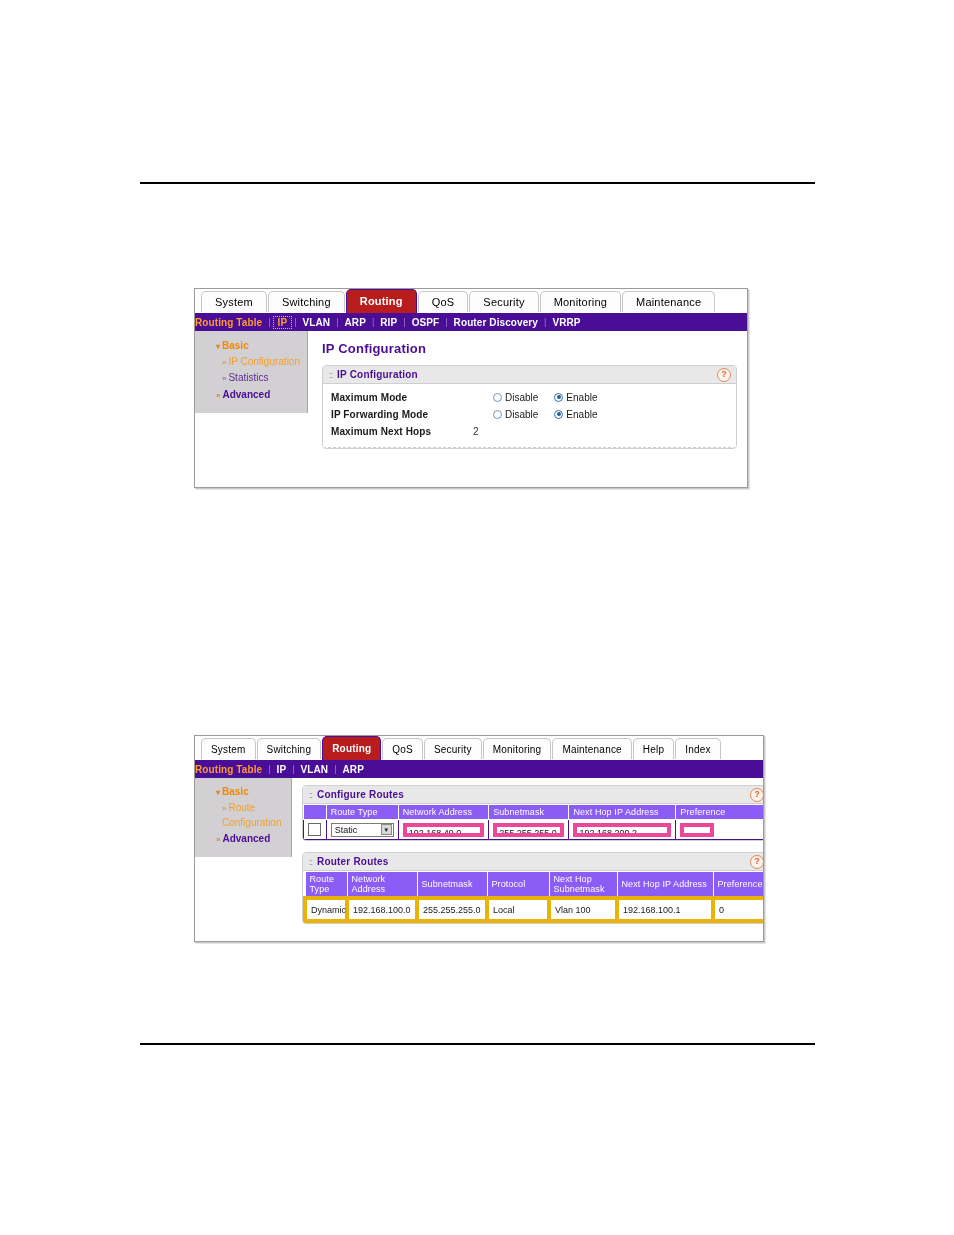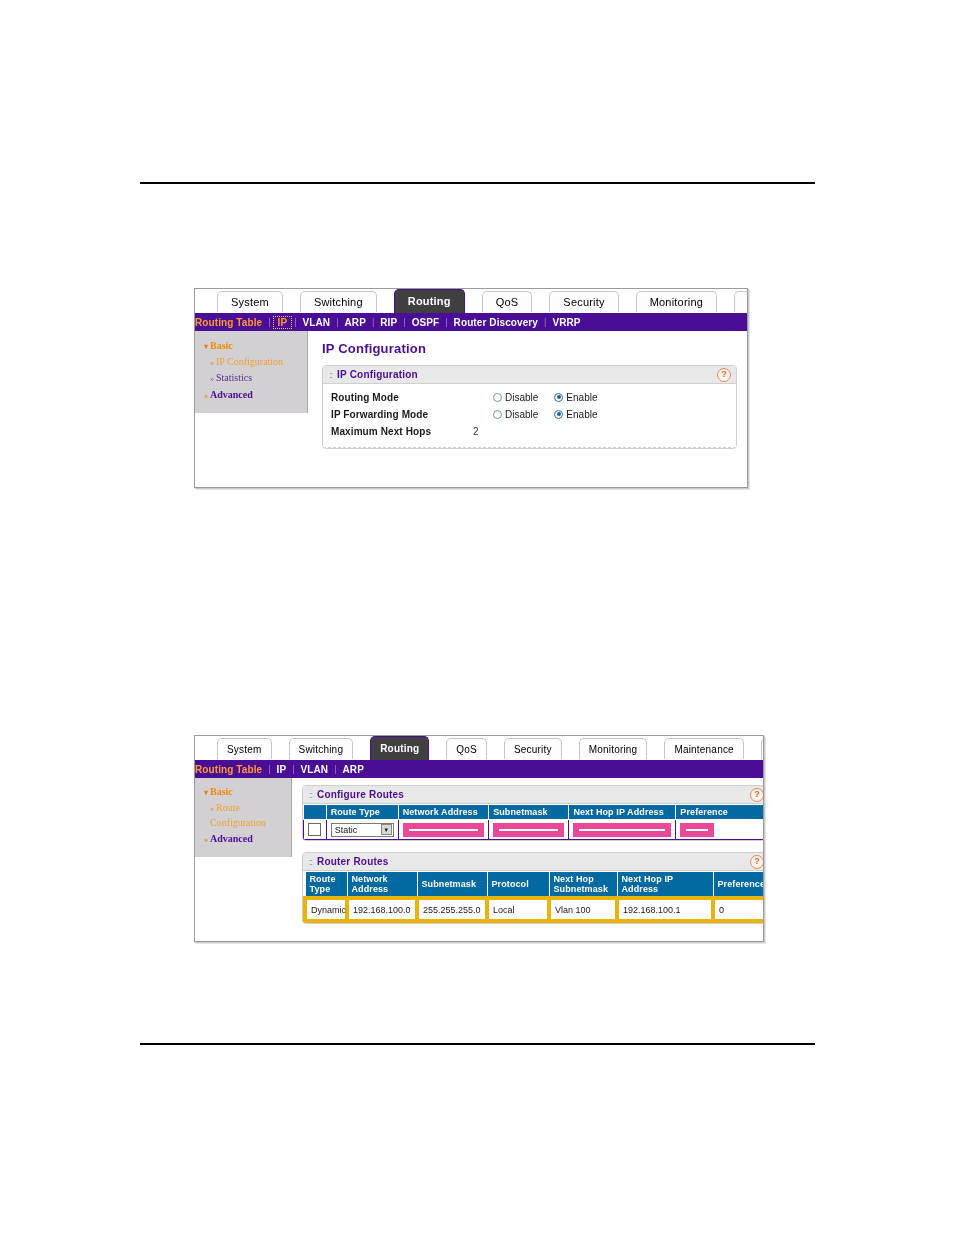--- a/index.html
+++ b/index.html
@@ -63,24 +63,23 @@
     margin-right: 1px;
     font-size: 11px;
     color: #000000;
     text-align: center;
     border: 1px solid #c6c6c6;
     border-bottom: none;
     border-radius: 5px 5px 0 0;
     background: #fdfdfd;
     white-space: nowrap;
     letter-spacing: .2px;
-    margin-left: 16px;
   }
   .tab.active {
-    background: #404040;
+    background: #b91c1c;
     color: #ffffff;
     font-weight: bold;
     border-color: #4a0d96;
     height: 23px;
     line-height: 23px;
     z-index: 3;
   }
   .tabstrip.wide .tab { padding: 0 9px; font-size: 10px; }
 
   
@@ -107,25 +106,24 @@
     color: #ff9a33;
   }
 
   
   .body-split { display: flex; align-items: stretch; }
 
   .sidebar {
     width: 113px;
     background: #d3d0d3;
     border-right: 1px solid #a9a6a9;
-    padding: 7px 0 10px 4px;
+    padding: 7px 0 10px 16px;
     box-sizing: border-box;
     flex: 0 0 auto;
     align-self: flex-start;
-    font-family: Liberation Serif, serif;
   }
   #shot-route .sidebar { width: 97px; padding-top: 6px; }
   .sb-item {
     font-size: 10px;
     line-height: 13px;
     padding: 1px 4px 1px 5px;
     white-space: nowrap;
     color: #5b2d91;
   }
   .sb-item .caret { color: #d98a20; font-size: 8px; margin-right: 2px; }
@@ -247,24 +245,24 @@
     background: #1f5f9e;
   }
 
   
   .tbl {
     width: 100%;
     border-collapse: collapse;
     table-layout: fixed;
   }
   .tbl th {
-    background: #0369a1;
+    background: #8b5cf6;
     color: #ffffff;
     font-size: 9px;
-    font-weight: bold;
+    font-weight: normal;
     text-align: left;
     padding: 2px 4px;
     border: 1px solid #ffffff;
     letter-spacing: .1px;
     line-height: 10px;
   }
   .tbl td {
     background: #ffffff;
     font-size: 9px;
     color: #1a1a1a;
@@ -303,21 +301,21 @@
     line-height: 10px;
     text-align: center;
     color: #222222;
     box-sizing: border-box;
   }
   .txtbox {
     display: block;
     width: 100%;
     height: 14px;
     line-height: 13px;
-    border: 6px solid #ec4899;
+    border: 4px solid #ec4899;
     background: #ffffff;
     font-size: 9px;
     color: #111111;
     padding: 0 2px;
     box-sizing: border-box;
     white-space: nowrap;
     overflow: hidden;
   }
   .txtbox.small { width: 34px; }
 
@@ -383,21 +381,21 @@
         <div class="panel-head">
           <span class="grip">::</span>
           <span class="ptitle">IP Configuration</span>
           <span class="help-icon">?</span>
         </div>
 
         <div class="form-body">
 
 
           <div class="frow">
-            <div class="flabel">Routing Mode</div>
+            <div class="flabel">Maximum Mode</div>
             <div class="radio-group">
               <label class="radio-opt">
                 <span class="radio"></span>
                 <span>Disable</span>
               </label>
               <label class="radio-opt">
                 <span class="radio on"></span>
                 <span>Enable</span>
               </label>
             </div>

